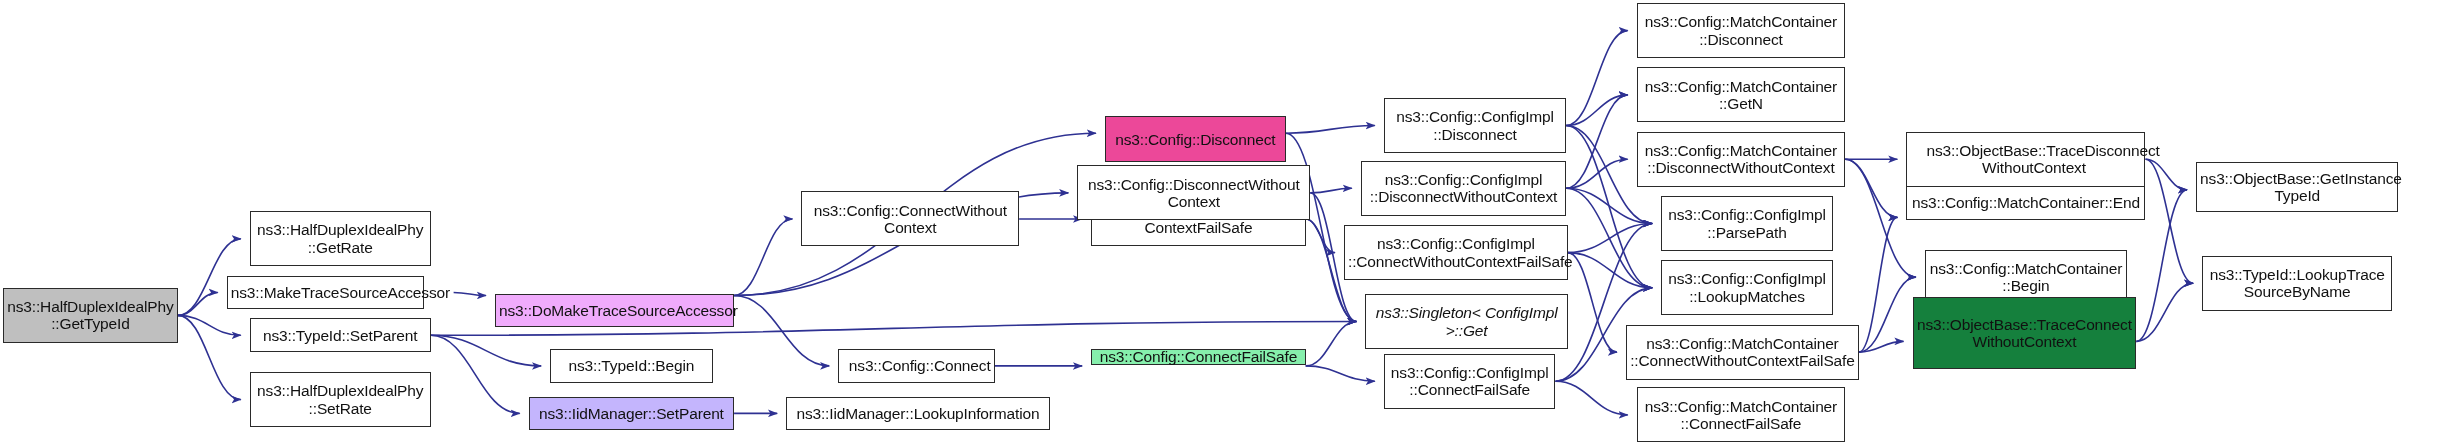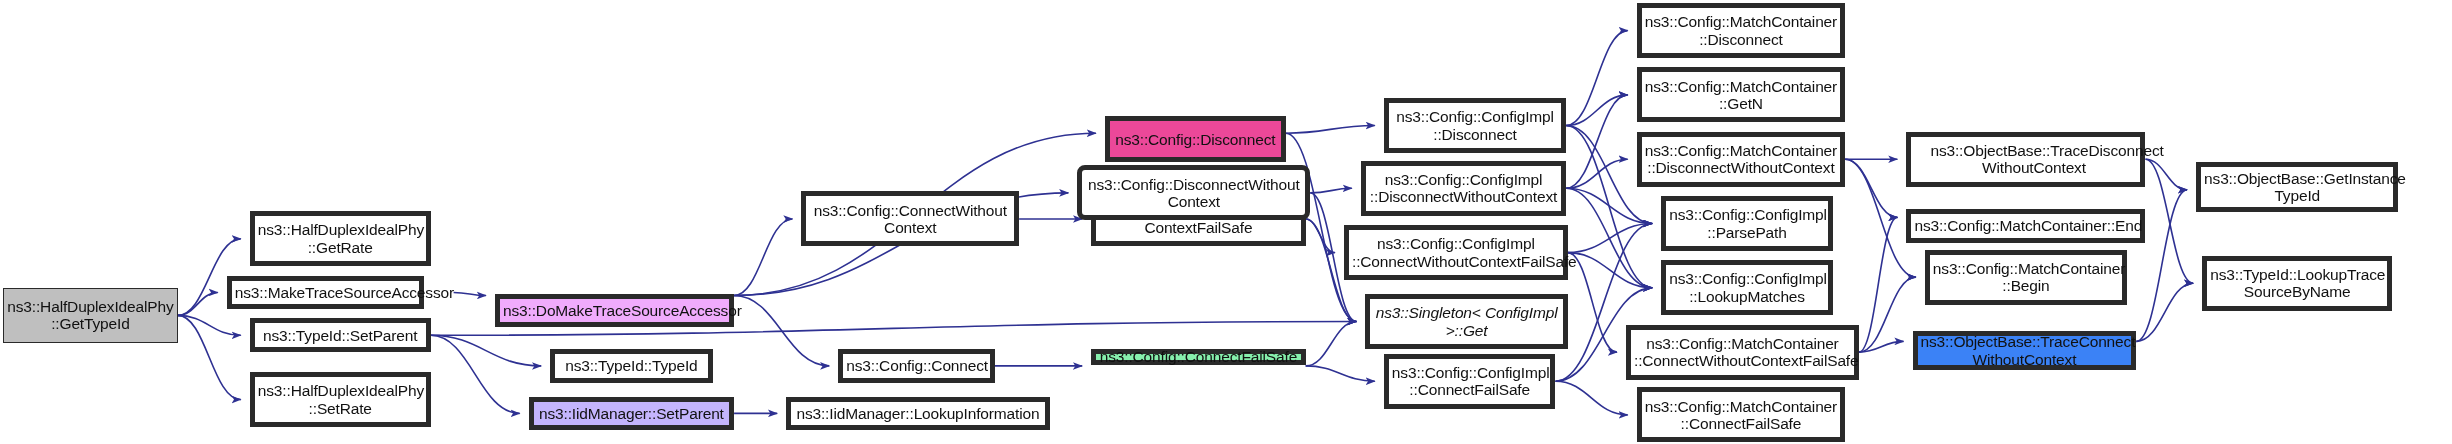--- a/index.html
+++ b/index.html
@@ -19,21 +19,21 @@
     position: absolute;
     left: 0;
     top: 0;
     width: 2452px;
     height: 444px;
     pointer-events: none;
   }
   .node {
     position: absolute;
     box-sizing: border-box;
-    border: 5px solid #404040;
+    border: 1px solid #404040;
     background: #ffffff;
     color: #111111;
     display: flex;
     align-items: center;
     justify-content: center;
     text-align: center;
     line-height: 1.12;
     font-size: 15.5px;
     letter-spacing: -0.15px;
     padding: 1px 3px;
@@ -110,34 +110,34 @@
         <path d="M2136.305,341.4206896551724 C2161.908875,341.4206896551724 2167.5986249999996,283.2413793103448 2193.2025,283.2413793103448" stroke="#2e3192" stroke-width="1.6" fill="none" marker-end="url(#arrow)"></path>
       </g>
   </svg>
   <div id="node-layer">
       <div class="node current" style="left: 3.065px; top: 287.834px; width: 174.705px; height: 55.1172px; background: rgb(191, 191, 191); border-color: rgb(42, 42, 42);"><span class="node-label">ns3::HalfDuplexIdealPhy
 ::GetTypeId</span></div>
       <div class="node" style="left: 249.797px; top: 211.283px; width: 180.835px; height: 55.1172px; background: rgb(255, 255, 255); border-color: rgb(42, 42, 42);"><span class="node-label">ns3::HalfDuplexIdealPhy
 ::GetRate</span></div>
       <div class="node" style="left: 226.81px; top: 275.586px; width: 197px; height: 33.6828px; background: rgb(255, 255, 255); border-color: rgb(42, 42, 42);"><span class="node-label">ns3::MakeTraceSourceAccessor</span></div>
       <div class="node" style="left: 249.797px; top: 318.455px; width: 180.835px; height: 33.6828px; background: rgb(255, 255, 255); border-color: rgb(42, 42, 42);"><span class="node-label">ns3::TypeId::SetParent</span></div>
-      <div class="node" style="left: 550.168px; top: 349.076px; width: 162.445px; height: 33.6828px; background: rgb(255, 255, 255); border-color: rgb(42, 42, 42);"><span class="node-label">ns3::TypeId::TypeId</span></div>
+      <div class="node" style="left: 550.168px; top: 349.076px; width: 162.445px; height: 33.6828px; background: rgb(255, 255, 255); border-color: rgb(42, 42, 42);"><span class="node-label">ns3::TypeId::Begin</span></div>
       <div class="node" style="left: 249.797px; top: 372.041px; width: 180.835px; height: 55.1172px; background: rgb(255, 255, 255); border-color: rgb(42, 42, 42);"><span class="node-label">ns3::HalfDuplexIdealPhy
 ::SetRate</span></div>
       <div class="node" style="left: 528.712px; top: 396.538px; width: 205.355px; height: 33.6828px; background: #c4b5fd; border-color: rgb(42, 42, 42);"><span class="node-label">ns3::IidManager::SetParent</span></div>
       <div class="node" style="left: 494.998px; top: 278.648px; width: 239.07px; height: 33.6828px; background: #f0abfc; border-color: rgb(42, 42, 42); margin-top: 15px;"><span class="node-label">ns3::DoMakeTraceSourceAccessor</span></div>
       <div class="node" style="left: 786.173px; top: 396.538px; width: 263.59px; height: 33.6828px; background: rgb(255, 255, 255); border-color: rgb(42, 42, 42);"><span class="node-label">ns3::IidManager::LookupInformation</span></div>
       <div class="node" style="left: 801.497px; top: 191.379px; width: 217.615px; height: 55.1172px; background: rgb(255, 255, 255); border-color: rgb(42, 42, 42);"><span class="node-label">ns3::Config::ConnectWithout
 Context</span></div>
       <div class="node" style="left: 838.278px; top: 349.076px; width: 156.315px; height: 33.6828px; background: rgb(255, 255, 255); border-color: rgb(42, 42, 42); text-align: right;"><span class="node-label">ns3::Config::Connect</span></div>
       <div class="node" style="left: 1091.14px; top: 191.379px; width: 214.55px; height: 55.1172px; background: rgb(255, 255, 255); border-color: rgb(42, 42, 42);"><span class="node-label">ns3::Config::ConnectWithout
 ContextFailSafe</span></div>
       <div class="node" style="left: 1091.14px; top: 349.076px; width: 214.55px; height: 16px; background: #86efac; border-color: rgb(42, 42, 42);"><span class="node-label">ns3::Config::ConnectFailSafe</span></div>
       <div class="node" style="left: 1104.93px; top: 116.359px; width: 180.835px; height: 46px; background: #ec4899; border-color: rgb(42, 42, 42);"><span class="node-label">ns3::Config::Disconnect</span></div>
-      <div class="node" style="left: 1077.35px; top: 165.352px; width: 232.94px; height: 55.1172px; background: rgb(255, 255, 255); border-color: rgb(42, 42, 42); border-radius: 8px;"><span class="node-label">ns3::Config::DisconnectWithout
+      <div class="node" style="left: 1077.35px; top: 165.352px; width: 232.94px; height: 55.1172px; background: rgb(255, 255, 255); border-color: rgb(42, 42, 42);"><span class="node-label">ns3::Config::DisconnectWithout
 Context</span></div>
       <div class="node" style="left: 1383.85px; top: 97.9862px; width: 182.368px; height: 55.1172px; background: rgb(255, 255, 255); border-color: rgb(42, 42, 42);"><span class="node-label">ns3::Config::ConfigImpl
 ::Disconnect</span></div>
       <div class="node" style="left: 1360.86px; top: 160.759px; width: 205.355px; height: 55.1172px; background: rgb(255, 255, 255); border-color: rgb(42, 42, 42);"><span class="node-label">ns3::Config::ConfigImpl
 ::DisconnectWithoutContext</span></div>
       <div class="node" style="left: 1344px; top: 225.062px; width: 223.745px; height: 55.1172px; background: rgb(255, 255, 255); border-color: rgb(42, 42, 42);"><span class="node-label">ns3::Config::ConfigImpl
 ::ConnectWithoutContextFailSafe</span></div>
       <div class="node" style="left: 1365.46px; top: 293.959px; width: 202.29px; height: 55.1172px; background: rgb(255, 255, 255); border-color: rgb(42, 42, 42); font-style: italic;"><span class="node-label">ns3::Singleton&lt; ConfigImpl
 &gt;::Get</span></div>
       <div class="node" style="left: 1383.85px; top: 353.669px; width: 171.64px; height: 55.1172px; background: rgb(255, 255, 255); border-color: rgb(42, 42, 42);"><span class="node-label">ns3::Config::ConfigImpl
@@ -151,23 +151,23 @@
       <div class="node" style="left: 1661.23px; top: 195.972px; width: 171.64px; height: 55.1172px; background: rgb(255, 255, 255); border-color: rgb(42, 42, 42);"><span class="node-label">ns3::Config::ConfigImpl
 ::ParsePath</span></div>
       <div class="node" style="left: 1661.23px; top: 260.276px; width: 171.64px; height: 55.1172px; background: rgb(255, 255, 255); border-color: rgb(42, 42, 42);"><span class="node-label">ns3::Config::ConfigImpl
 ::LookupMatches</span></div>
       <div class="node" style="left: 1625.98px; top: 324.579px; width: 232.94px; height: 55.1172px; background: rgb(255, 255, 255); border-color: rgb(42, 42, 42);"><span class="node-label">ns3::Config::MatchContainer
 ::ConnectWithoutContextFailSafe</span></div>
       <div class="node" style="left: 1636.71px; top: 387.352px; width: 208.42px; height: 55.1172px; background: rgb(255, 255, 255); border-color: rgb(42, 42, 42);"><span class="node-label">ns3::Config::MatchContainer
 ::ConnectFailSafe</span></div>
       <div class="node" style="left: 1906.43px; top: 131.669px; width: 239.07px; height: 55.1172px; background: rgb(255, 255, 255); border-color: rgb(42, 42, 42); padding-left: 19px;"><span class="node-label">ns3::ObjectBase::TraceDisconnect
 WithoutContext</span></div>
-      <div class="node" style="left: 1906.43px; top: 209px; width: 239.07px; height: 33.6828px; background: rgb(255, 255, 255); border-color: rgb(42, 42, 42);"><span class="node-label">ns3::Config::MatchContainer::End</span></div>
+      <div class="node" style="left: 1906.43px; top: 186px; width: 239.07px; height: 33.6828px; background: rgb(255, 255, 255); border-color: rgb(42, 42, 42);"><span class="node-label">ns3::Config::MatchContainer::End</span></div>
       <div class="node" style="left: 1924.82px; top: 249.559px; width: 202.29px; height: 55.1172px; background: rgb(255, 255, 255); border-color: rgb(42, 42, 42);"><span class="node-label">ns3::Config::MatchContainer
 ::Begin</span></div>
-      <div class="node" style="left: 1912.56px; top: 331px; width: 223.745px; height: 39px; background: #3b82f6; border-color: rgb(42, 42, 42);"><span class="node-label">ns3::ObjectBase::TraceConnect
+      <div class="node" style="left: 1912.56px; top: 297px; width: 223.745px; height: 72px; background: #15803d; border-color: rgb(42, 42, 42);"><span class="node-label">ns3::ObjectBase::TraceConnect
 WithoutContext</span></div>
       <div class="node" style="left: 2196.07px; top: 162.29px; width: 202.29px; height: 50px; background: rgb(255, 255, 255); border-color: rgb(42, 42, 42);"><span class="node-label">ns3::ObjectBase::GetInstance
 TypeId</span></div>
       <div class="node" style="left: 2202.2px; top: 255.683px; width: 190.03px; height: 55.1172px; background: rgb(255, 255, 255); border-color: rgb(42, 42, 42);"><span class="node-label">ns3::TypeId::LookupTrace
 SourceByName</span></div>
     </div>
 </div>
 
 </body></html>

